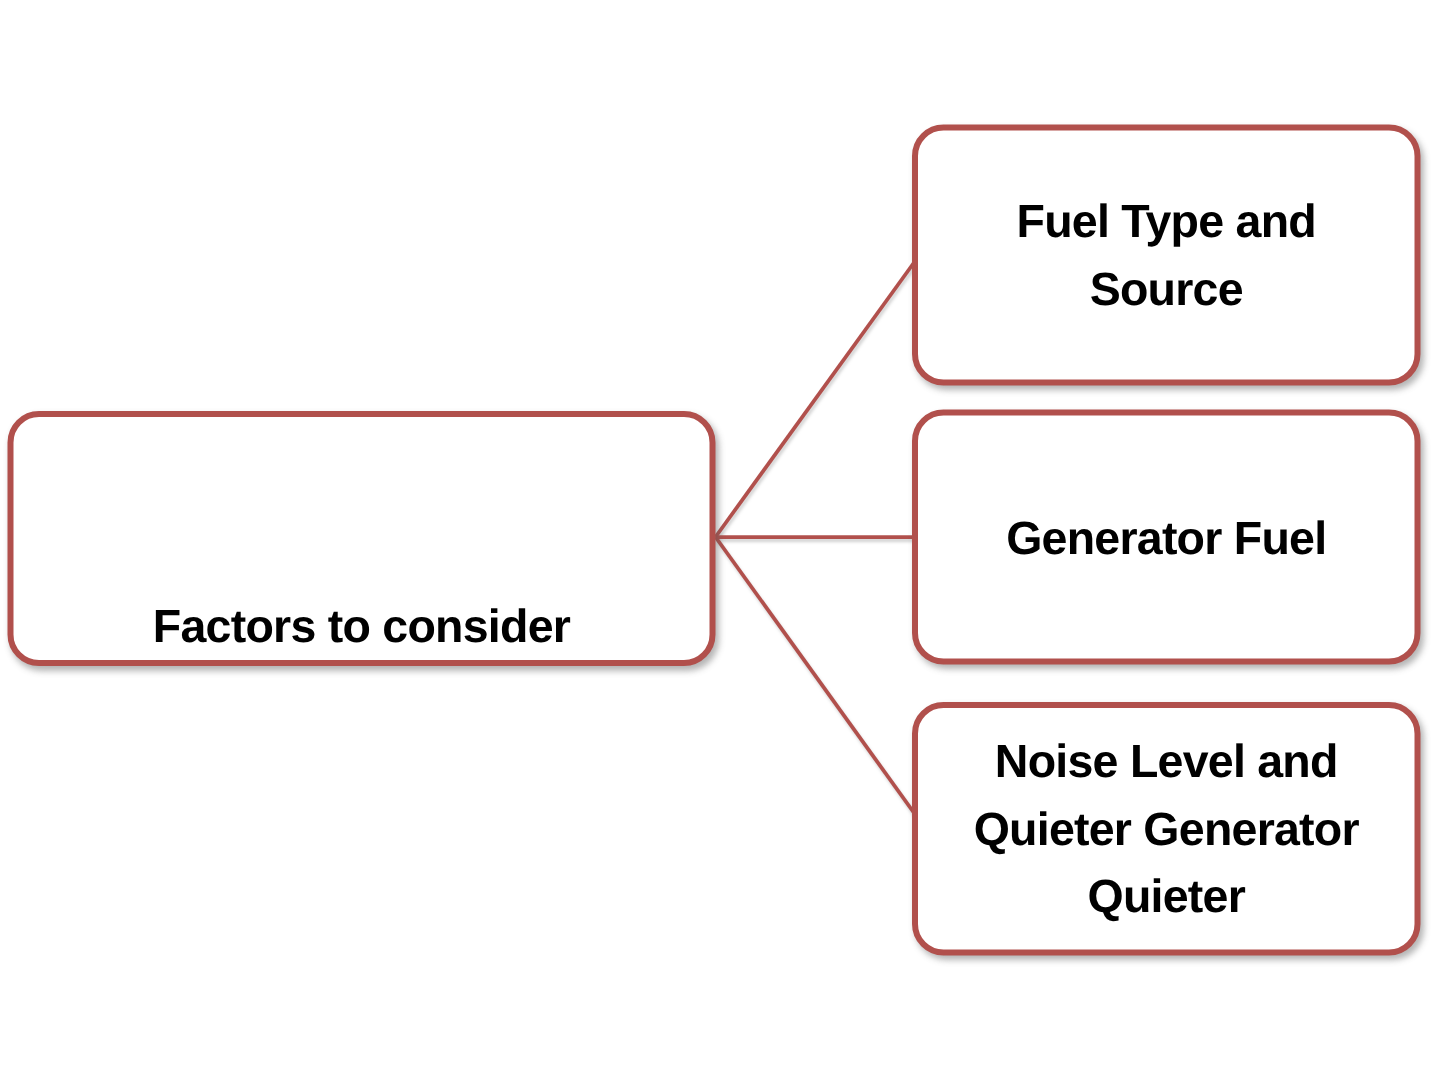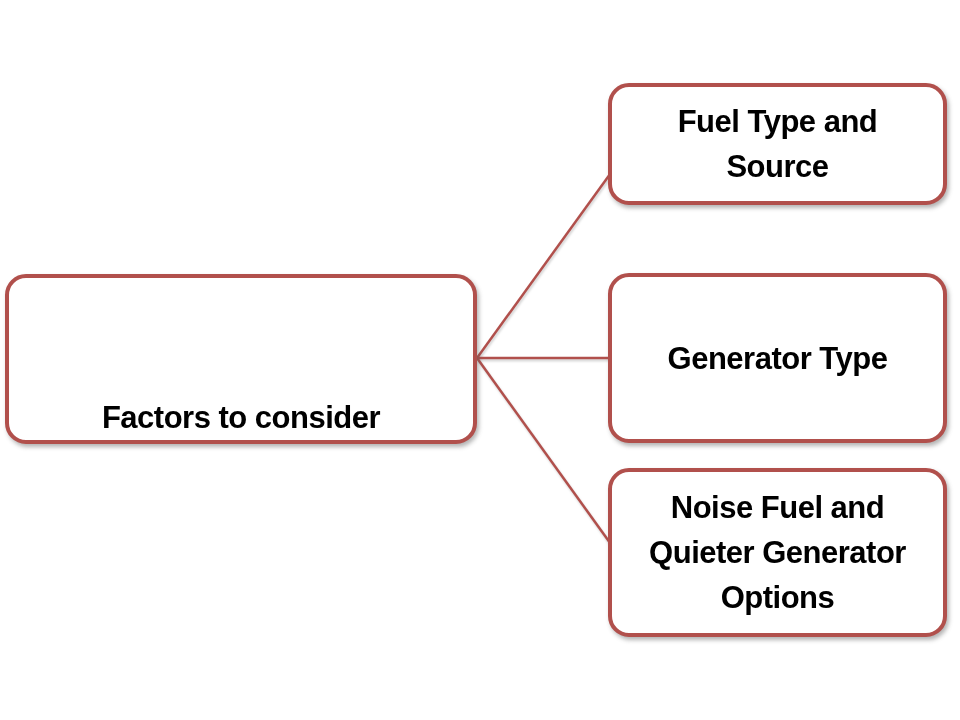--- a/index.html
+++ b/index.html
@@ -46,21 +46,21 @@
     color:var(--ink);
     letter-spacing:-0.5px;
     padding:0 20px;
   }
   .node-root{
     left:5px; top:274px;
     width:472px; height:170px;align-items:flex-end;
   }
   .node-child-1{
     left:608px; top:83px;
-    width:339px; height:122px;
+    width:339px; height:174px;
   }
   .node-child-2{
     left:608px; top:273px;
     width:339px; height:170px;
   }
   .node-child-3{
     left:608px; top:468px;
     width:339px; height:169px;
   }
 </style>
@@ -77,20 +77,20 @@
 
   <div class="node node-root">
     <span>Factors to consider</span>
   </div>
 
   <div class="node node-child-1">
     <span>Fuel Type and Source</span>
   </div>
 
   <div class="node node-child-2">
-    <span>Generator Type</span>
+    <span>Generator Fuel</span>
   </div>
 
   <div class="node node-child-3">
-    <span>Noise Fuel and Quieter Generator Options</span>
+    <span>Noise Level and Quieter Generator Quieter</span>
   </div>
 
 </div>
 
 </body></html>

